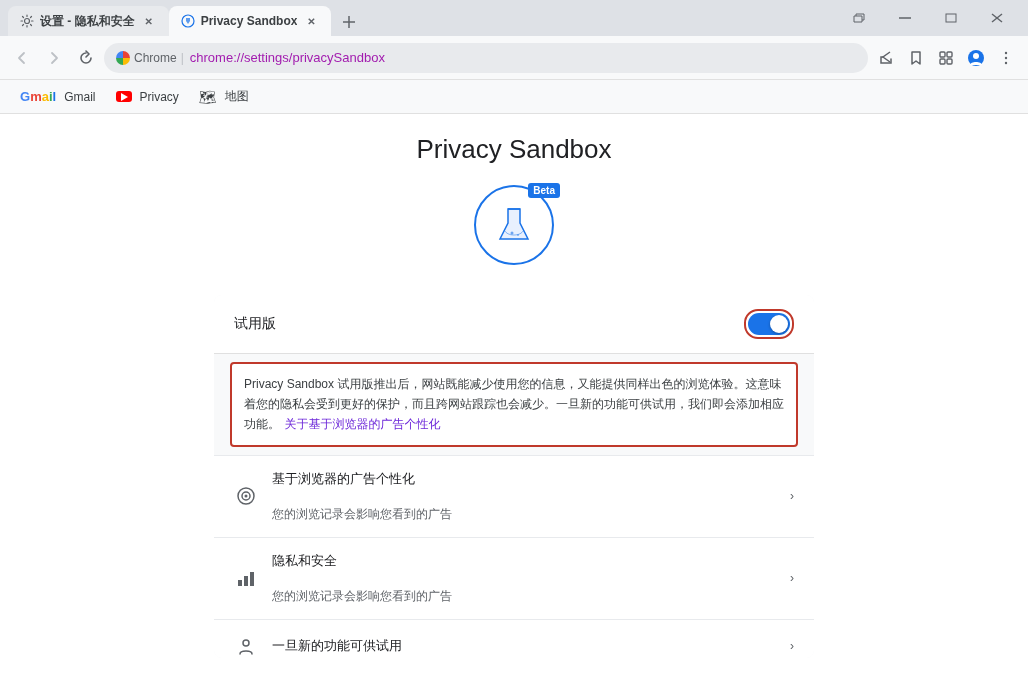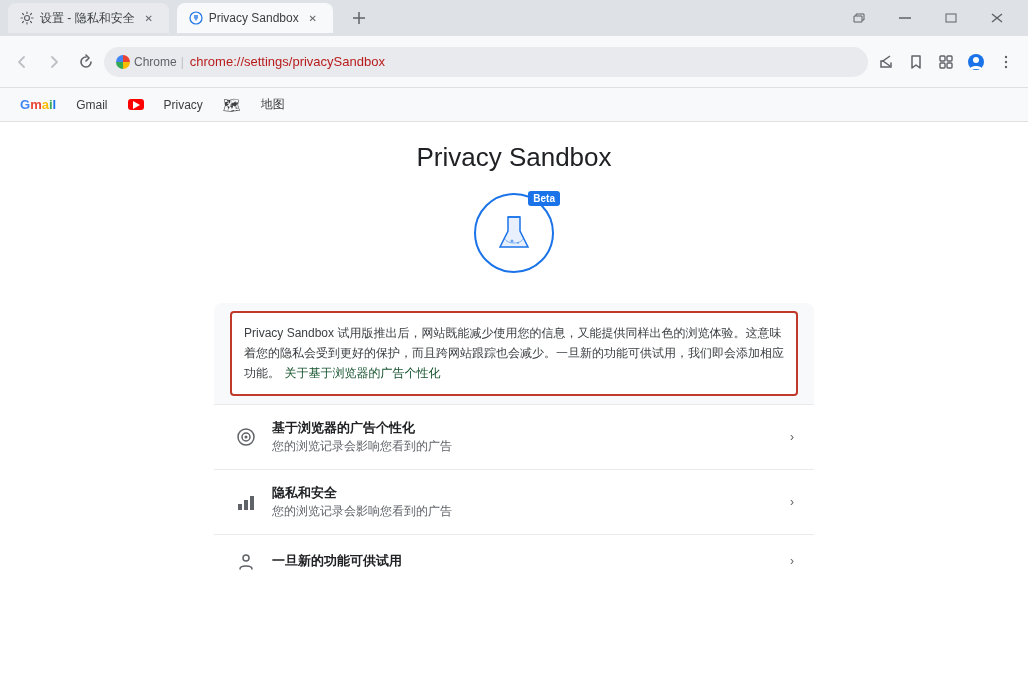--- a/index.html
+++ b/index.html
@@ -9,24 +9,25 @@
     .title-bar {
       display: flex;
       align-items: center;
       background: #dee1e6;
       height: 36px;
       padding: 0 8px;
       user-select: none;
     }
     .tab-bar {
       display: flex;
-      align-items: center;
+      align-items: flex-end;
       flex: 1;
       height: 100%;
-      gap: 8px;
+      gap: 0;
+      font-weight: bold;
     }
     .tab {
       display: flex;
       align-items: center;
       background: #e8eaed;
       border-radius: 8px 8px 0 0;
       padding: 0 12px;
       height: 30px;
       font-size: 12px;
       color: #3c4043;
@@ -91,21 +92,21 @@
       cursor: pointer;
       font-size: 11px;
       color: #3c4043;
     }
 
     
     .nav-bar {
       display: flex;
       align-items: center;
       background: #f8f9fa;
-      height: 52px;
+      height: 44px;
       padding: 0 8px;
       gap: 4px;
       border-bottom: 1px solid #e0e0e0;
     }
     .nav-btn {
       width: 28px;
       height: 28px;
       display: flex;
       align-items: center;
       justify-content: center;
@@ -134,21 +135,21 @@
     }
     .chrome-circle {
       width: 14px;
       height: 14px;
       border-radius: 50%;
       background: conic-gradient(#ea4335 0deg 90deg, #fbbc04 90deg 180deg, #34a853 180deg 270deg, #4285f4 270deg 360deg);
       flex-shrink: 0;
     }
     .address-text {
       font-size: 13px;
-      color: #b91c1c;
+      color: #a21caf;
       flex: 1;
     }
     .nav-actions {
       display: flex;
       align-items: center;
       gap: 2px;
     }
 
     
     .bookmarks-bar {
@@ -156,21 +157,21 @@
       align-items: center;
       background: #f8f9fa;
       height: 34px;
       padding: 0 12px;
       gap: 4px;
       border-bottom: 1px solid #e0e0e0;
     }
     .bookmark-item {
       display: flex;
       align-items: center;
-      gap: 20px;
+      gap: 8px;
       padding: 4px 8px;
       border-radius: 4px;
       cursor: pointer;
       font-size: 12px;
       color: #3c4043;
     }
     .yt-icon {
       width: 16px;
       height: 11px;
       background: #ff0000;
@@ -292,21 +293,21 @@
       border-radius: 4px;
       padding: 10px 12px;
       background: white;
     }
     .description-text {
       font-size: 12px;
       color: #3c4043;
       line-height: 1.6;
     }
     .description-link {
-      color: #14532d;
+      color: #6d28d9;
       text-decoration: none;
       font-size: 12px;
     }
 
     
     .menu-item {
       display: flex;
       align-items: center;
       padding: 14px 20px;
       background: white;
@@ -322,26 +323,26 @@
       justify-content: center;
       color: #5f6368;
       flex-shrink: 0;
     }
     .menu-text {
       flex: 1;
     }
     .menu-title {
       font-size: 13px;
       color: #202124;
-      font-weight: 700;
+      font-weight: 400;
     }
     .menu-subtitle {
       font-size: 12px;
       color: #5f6368;
-      margin-top: 1px;
+      margin-top: 18px;
     }
     .menu-chevron {
       color: #5f6368;
       font-size: 12px;
     }
   </style>
 </head>
 <body>
 
 <div class="title-bar">
@@ -495,20 +496,28 @@
         <circle cx="20" cy="30" r="1.5" fill="#1a73e8" opacity="0.6"></circle>
         <circle cx="26" cy="32" r="1" fill="#1a73e8" opacity="0.5"></circle>
         <line x1="16" y1="6" x2="28" y2="6" stroke="#1a73e8" stroke-width="1.5"></line>
       </svg>
       <span class="beta-badge">Beta</span>
     </div>
   </div>
 
   <div class="settings-card">
 
+    <div class="trial-row">
+      <span class="trial-label">试用版</span>
+      <div class="toggle-container">
+        <div class="toggle">
+          <div class="toggle-knob"></div>
+        </div>
+      </div>
+    </div>
 
     <div class="description-box">
       <span class="description-text">Privacy Sandbox 试用版推出后，网站既能减少使用您的信息，又能提供同样出色的浏览体验。这意味着您的隐私会受到更好的保护，而且跨网站跟踪也会减少。一旦新的功能可供试用，我们即会添加相应功能。</span>
       <a class="description-link" href="#">关于基于浏览器的广告个性化</a>
     </div>
 
     <div class="menu-item">
       <div class="menu-icon">
         <svg width="20" height="20" viewBox="0 0 20 20">
             <circle cx="10" cy="10" r="8" stroke="#5f6368" stroke-width="1.5" fill="none"></circle>

